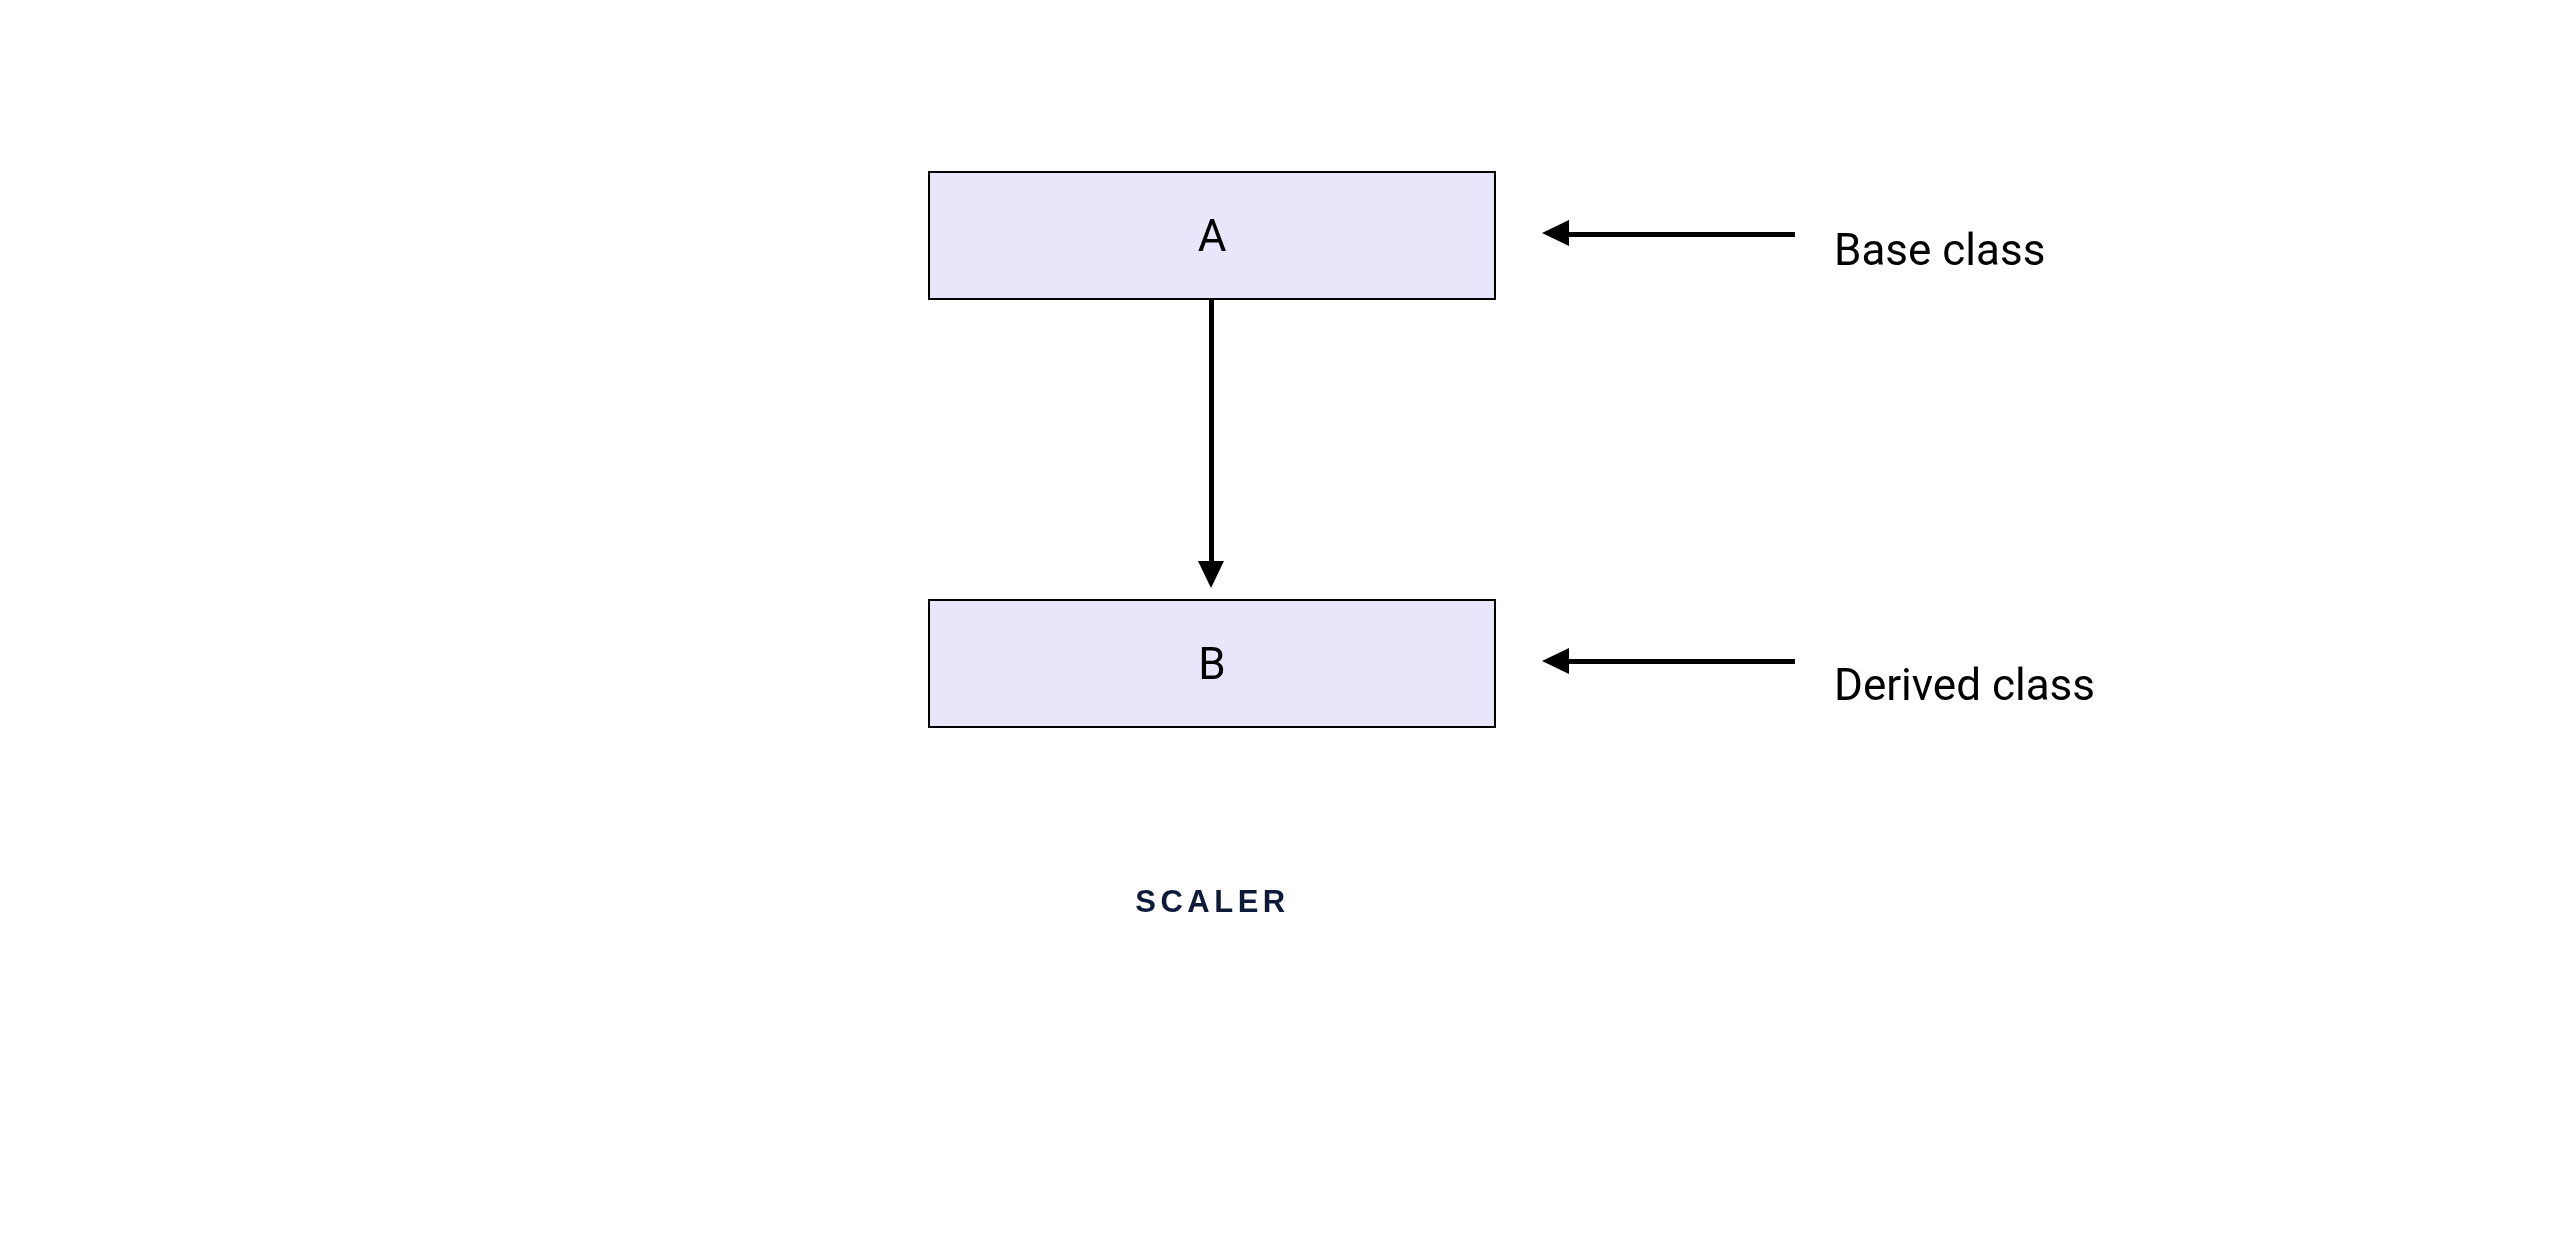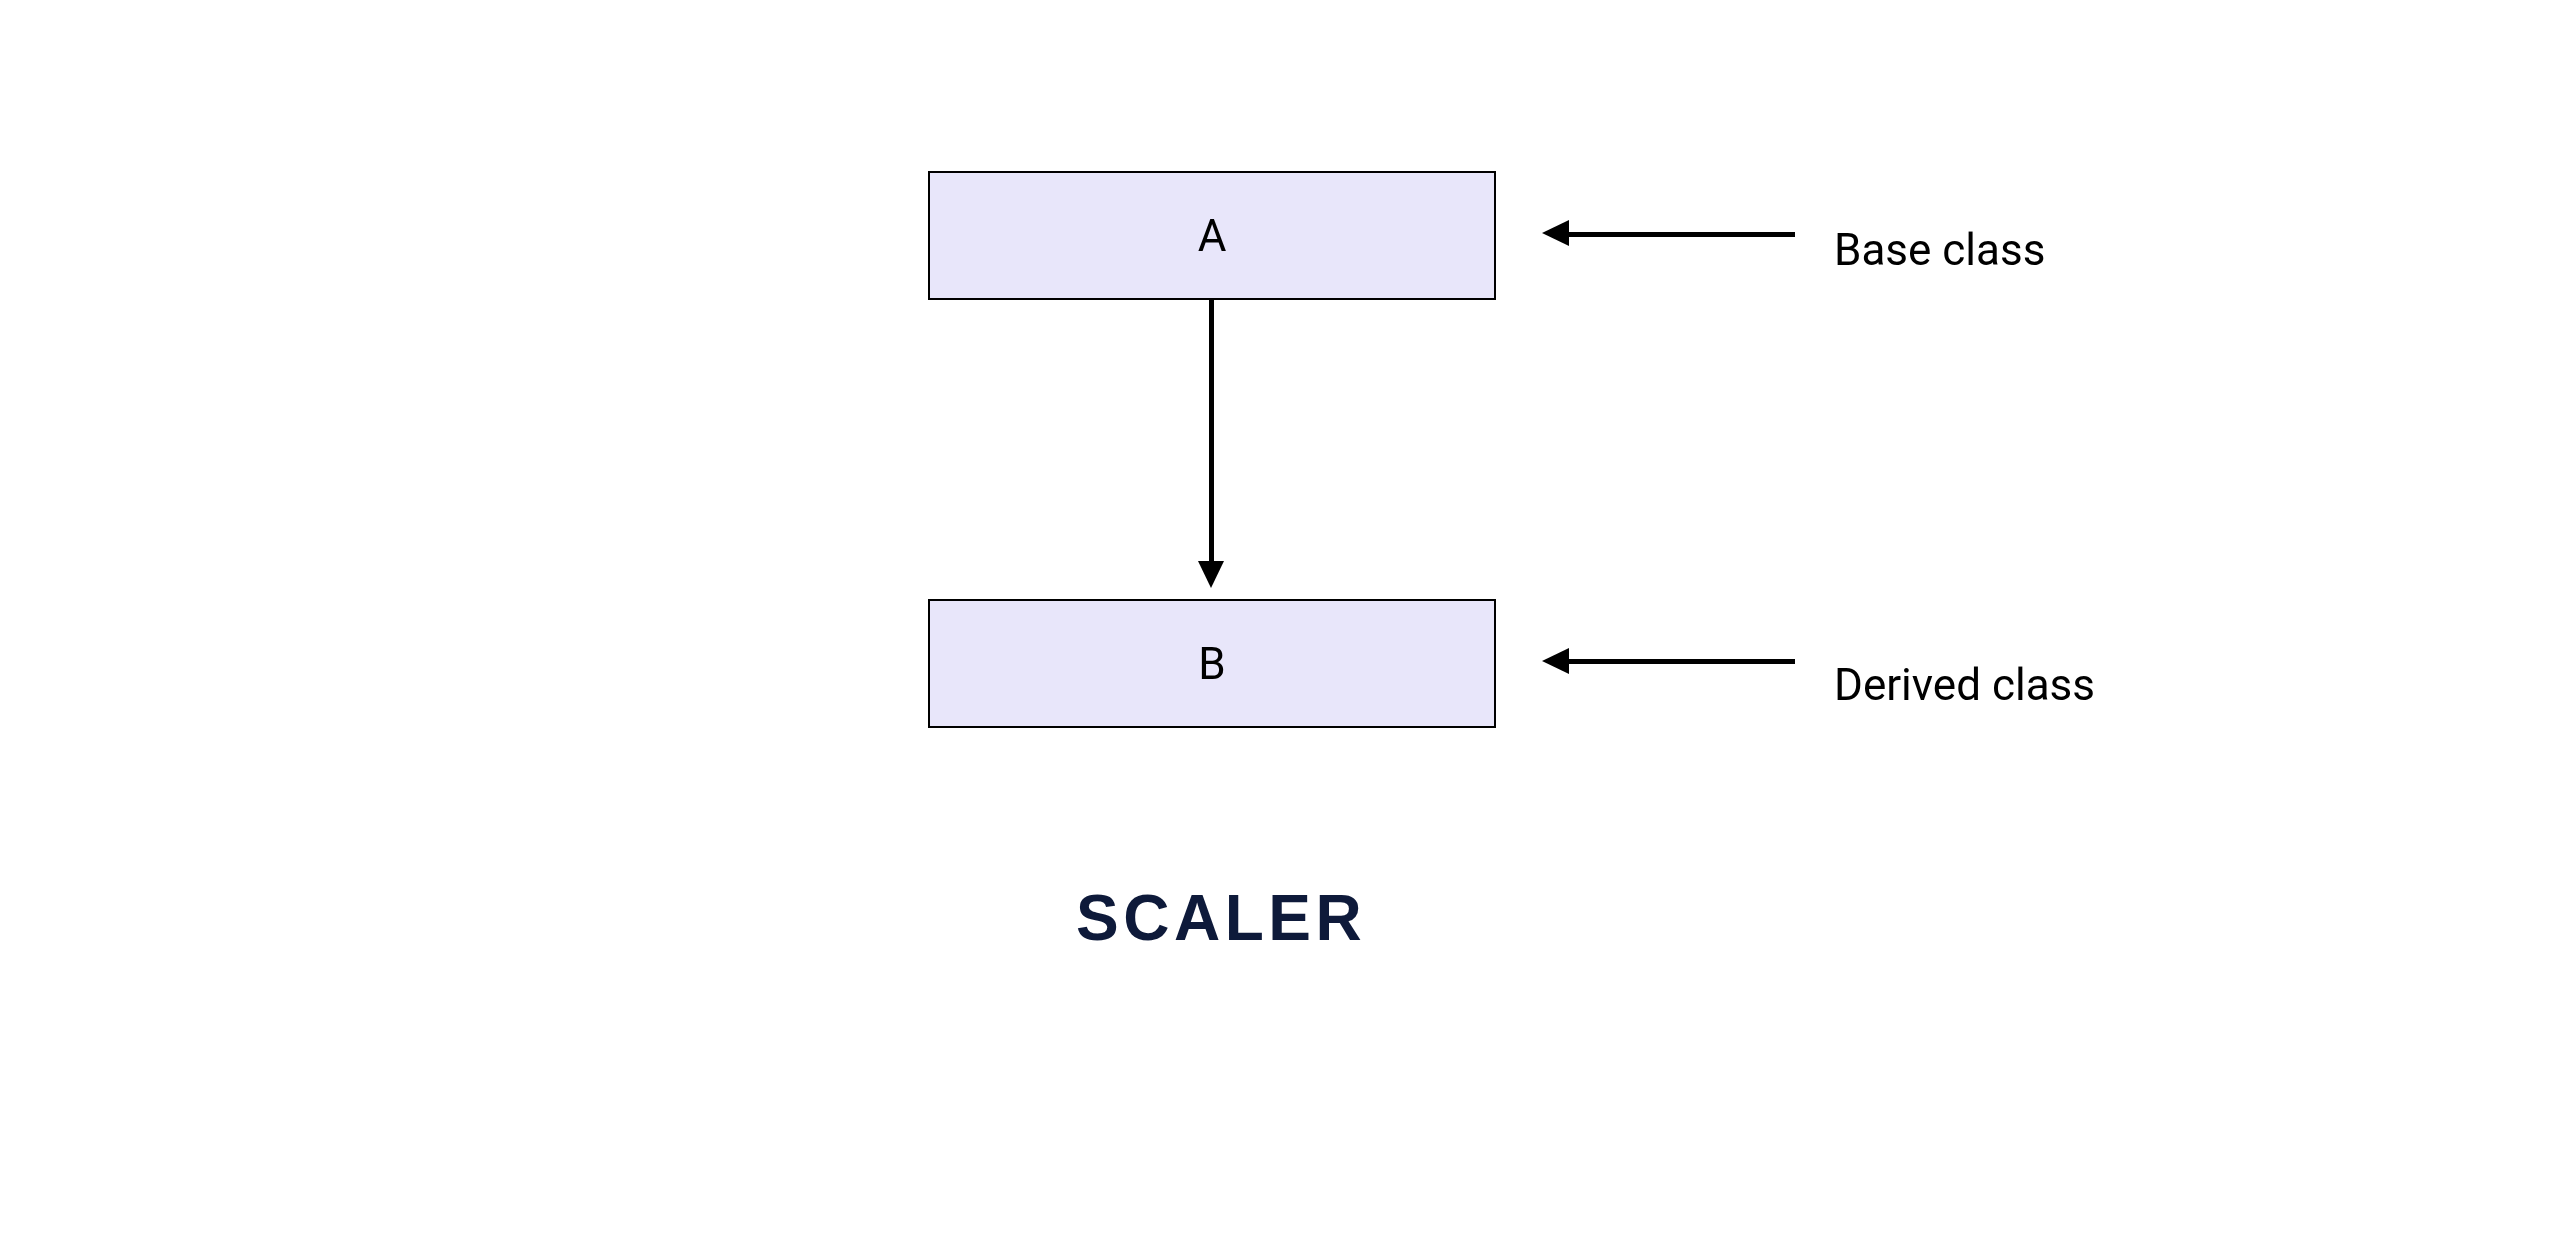--- a/index.html
+++ b/index.html
@@ -46,21 +46,21 @@
     border-bottom: 13.6px solid transparent;
     border-right: 27px solid #000;
   }
   .logo {
     position: absolute;
     text-align: center;
   }
   .logo .scaler {
     font-family: Arial, Helvetica, sans-serif;
     font-weight: 800;
-    font-size: 64px;
+    font-size: 31px;
     letter-spacing: 4.5px;
     color: #0e1a3a;
     line-height: 1;
   }
   .logo .topics {
     font-family: "Brush Script MT", "Segoe Script", cursive;
     font-size: 76px;
     color: #e6186d;
     line-height: 0.85;
     margin-top: -7.6px;

